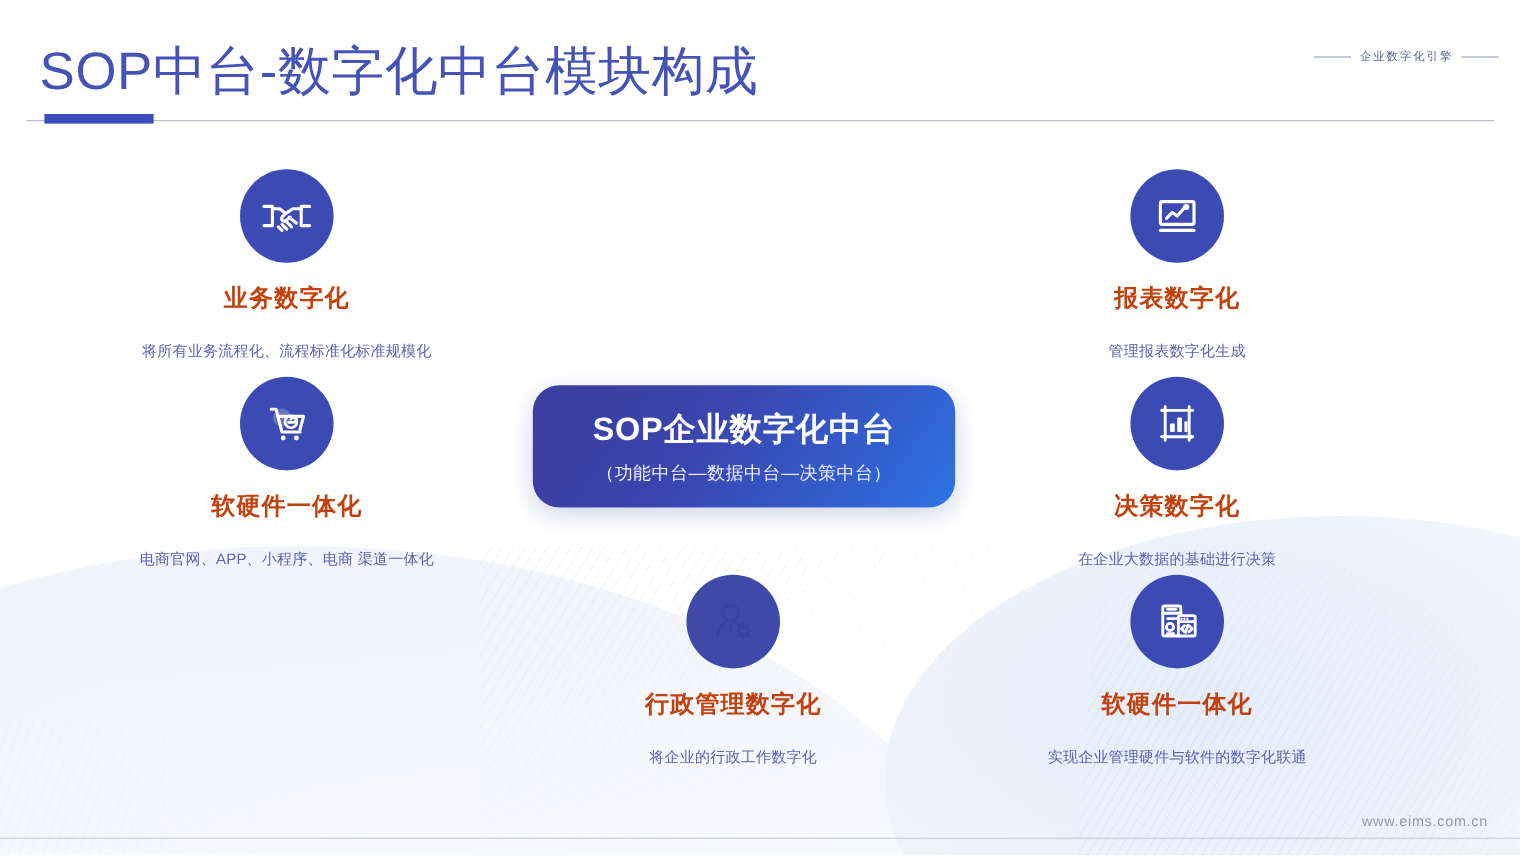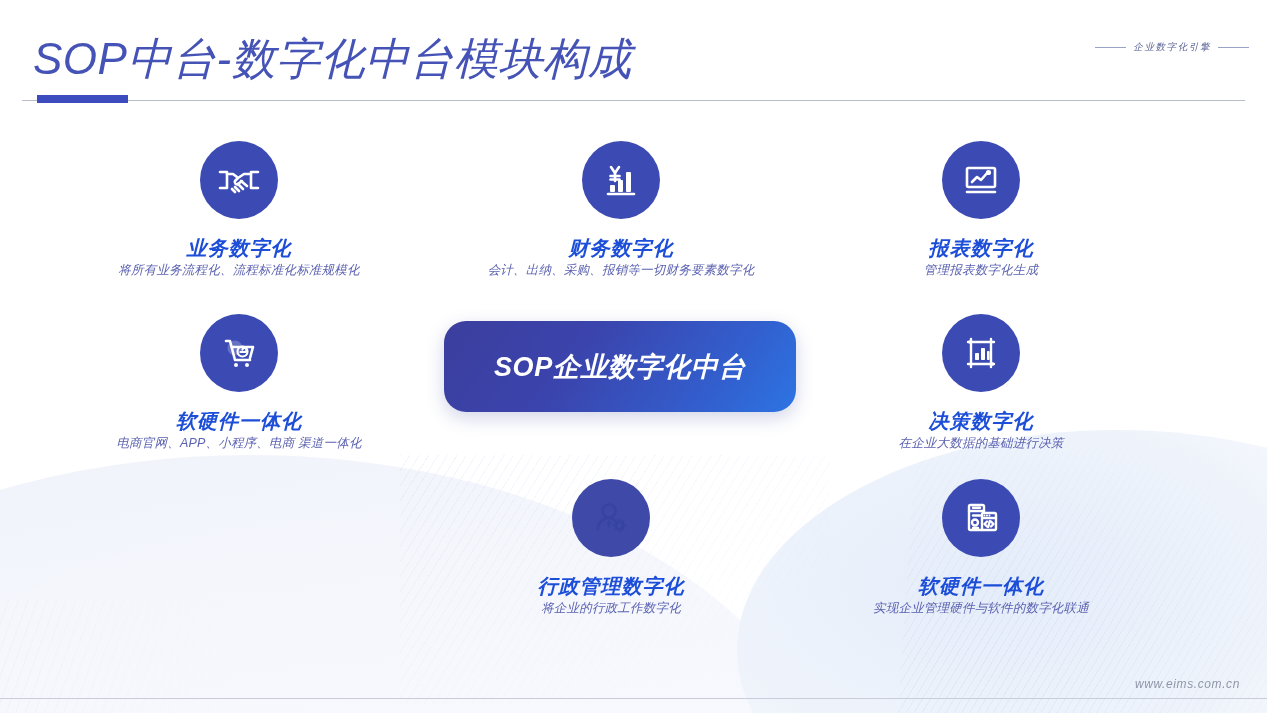--- a/index.html
+++ b/index.html
@@ -7,21 +7,20 @@
     width: 1267px; height: 713px;
     overflow: hidden;
     background: #ffffff;
     font-family: "Liberation Sans", "DejaVu Sans", sans-serif;
   }
   #slide {
     position: relative;
     width: 1267px; height: 713px;
     background: #ffffff;
     overflow: hidden;
-    font-style: italic;
   }
 
   
   .bg-layer { position: absolute; inset: 0; pointer-events: none; }
   .wave-a {
     position: absolute;
     left: -340px; top: 455px;
     width: 1180px; height: 620px;
     border-radius: 50% 50% 45% 45% / 60% 60% 40% 40%;
     background: linear-gradient(170deg, #eef1fa 0%, #f6f8fd 45%, #fbfcfe 100%);
@@ -126,37 +125,37 @@
     width: 78px; height: 78px;
     border-radius: 50%;
     background: #3c4bb4;
     margin: 0 auto;
     display: flex; align-items: center; justify-content: center;
   }
   .icon-circle.muted { background: #3e49a8; }
   .module-title {
     margin-top: 16px;
     font-size: 20px; font-weight: 700;
-    color: #1d4ed8;
+    color: #c2410c;
     letter-spacing: 1px;
     white-space: nowrap;
   }
   .module-desc {
-    margin-top: 0;
+    margin-top: 23px;
     font-size: 12.5px;
     color: #5b62b0;
     letter-spacing: .2px;
     white-space: nowrap;
   }
 
   
   .center-card {
     position: absolute;
     left: 444px; top: 321px;
-    width: 352px; height: 91px;
+    width: 352px; height: 102px;
     border-radius: 22px;
     background: linear-gradient(125deg, #3b3e9d 0%, #3b44ad 38%, #3260cf 78%, #2d74e3 100%);
     box-shadow: 0 6px 18px rgba(48,62,150,.22);
     display: flex; flex-direction: column;
     align-items: center; justify-content: center;
   }
   .center-title {
     font-size: 27px; font-weight: 700; color: #ffffff;
     letter-spacing: .6px; white-space: nowrap;
   }
@@ -217,40 +216,20 @@
           <path d="M23 28 l5 5"></path>
           <path d="M20 31 l4 4"></path>
           <path d="M17 33 l3 3"></path>
         </g>
       </svg>
     </div>
     <div class="module-title">业务数字化</div>
     <div class="module-desc">将所有业务流程化、流程标准化标准规模化</div>
   </div>
 
-  <div class="module" style="left:471px; top:141px;">
-    <div class="icon-circle">
-      <svg viewBox="0 0 48 48" width="48" height="48" aria-hidden="true">
-        <g fill="none" stroke="#ffffff" stroke-width="2.6" stroke-linecap="round" stroke-linejoin="round">
-          <path d="M14 11 l4 6 l4 -6"></path>
-          <path d="M18 17 v8"></path>
-          <path d="M13.5 20 h9"></path>
-          <path d="M13.5 23.5 h9"></path>
-        </g>
-        <g fill="#ffffff">
-          <rect x="13" y="29" width="5" height="7" rx="1"></rect>
-          <rect x="21" y="24" width="5" height="12" rx="1"></rect>
-          <rect x="29" y="16" width="5" height="20" rx="1"></rect>
-        </g>
-        <path d="M11 38 h26" stroke="#ffffff" stroke-width="2.6" stroke-linecap="round"></path>
-      </svg>
-    </div>
-    <div class="module-title">财务数字化</div>
-    <div class="module-desc">会计、出纳、采购、报销等一切财务要素数字化</div>
-  </div>
 
   <div class="module" style="left:831px; top:141px;">
     <div class="icon-circle">
       <svg viewBox="0 0 48 48" width="48" height="48" aria-hidden="true">
         <g fill="none" stroke="#ffffff" stroke-width="2.6" stroke-linecap="round" stroke-linejoin="round">
           <rect x="10" y="12" width="28" height="19" rx="1.5"></rect>
           <path d="M15 26 l5 -5 l4 3 l7 -8"></path>
           <circle cx="31.5" cy="16.5" r="2.6" fill="#ffffff" stroke="none"></circle>
           <path d="M10 36 h28"></path>
         </g>
@@ -275,20 +254,21 @@
           <path d="M25.5 23 h4 a2 2 0 1 0 -2 -2.4" stroke-linecap="round"></path>
         </g>
       </svg>
     </div>
     <div class="module-title">软硬件一体化</div>
     <div class="module-desc">电商官网、APP、小程序、电商 渠道一体化</div>
   </div>
 
   <div class="center-card">
     <div class="center-title">SOP企业数字化中台</div>
+    <div class="center-sub">（功能中台—数据中台—决策中台）</div>
   </div>
 
   <div class="module" style="left:831px; top:314px;">
     <div class="icon-circle">
       <svg viewBox="0 0 48 48" width="48" height="48" aria-hidden="true">
         <g fill="none" stroke="#ffffff" stroke-width="2.4" stroke-linecap="round" stroke-linejoin="round">
           <path d="M14 13 h20 v22 h-20 z"></path>
           <path d="M11 13 h3 M14 10 v3 M37 13 h-3 M34 10 v3"></path>
           <path d="M11 35 h3 M14 38 v-3 M37 35 h-3 M34 38 v-3"></path>
           <circle cx="13" cy="13" r="1.8" fill="#ffffff" stroke="none"></circle>

